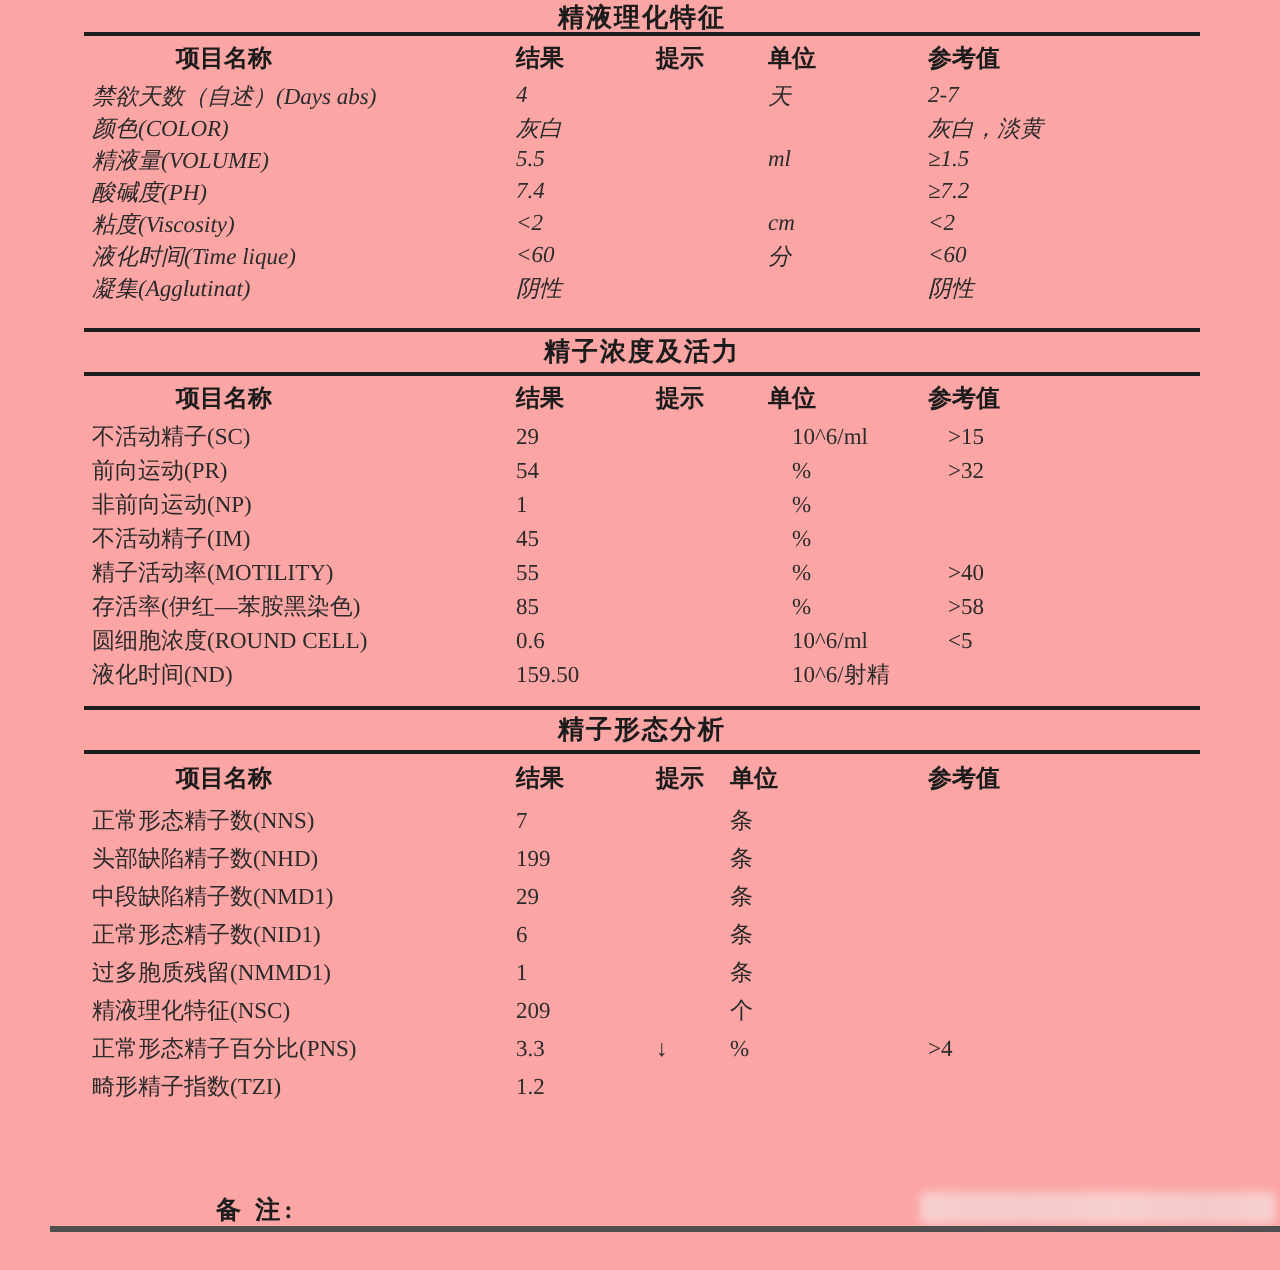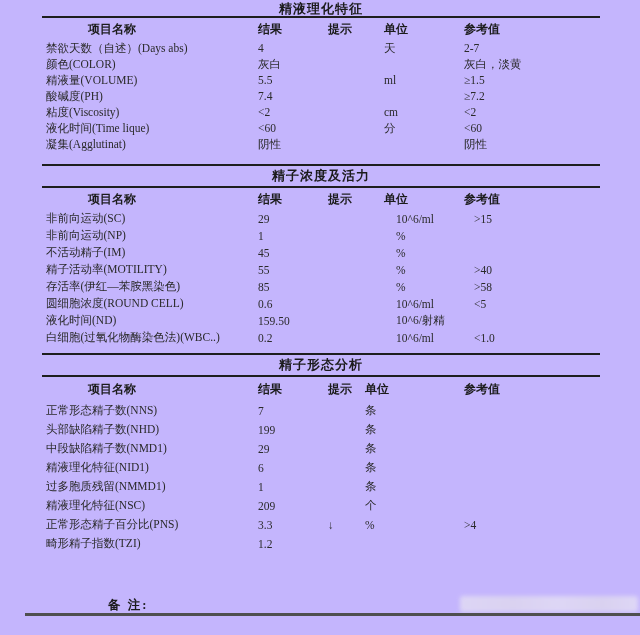--- a/index.html
+++ b/index.html
@@ -1,39 +1,39 @@
 <!DOCTYPE html>
 <html><head>
 <meta charset="utf-8">
 <style>
   html,body{margin:0;padding:0;background:#ffffff;}
   .page{
     position:relative;width:640px;height:635px;overflow:hidden;
-    background:#c4b5fd;color:#282828;
+    background:#fca5a5;color:#282828;
     font-family:"Liberation Serif","DejaVu Serif",serif;
   }
   .report{position:absolute;left:42px;top:0;width:558px;}
   .rule{height:0;border-top:2px solid #1e1e1e;}
   .sec-title{font-weight:bold;text-align:center;font-size:13px;letter-spacing:1px;color:#1c1c1c;}
   .sec-title.t0{margin-top:2px;height:14px;line-height:14px;}
   .sec-title.tm{height:20px;line-height:20px;}
   .gap1{height:12px;}
   .gap2{height:7px;}
   table{width:100%;border-collapse:collapse;table-layout:fixed;}
   th,td{padding:0;margin:0;text-align:left;white-space:nowrap;overflow:hidden;
         font-size:11.5px;font-weight:normal;vertical-align:middle;color:#2a2a2a;}
   th{font-weight:bold;font-size:12px;color:#1c1c1c;}
   th.c-name{padding-left:46px;}
   td.c-name{padding-left:4px;}
   th.c-result,td.c-result{padding-left:3px;}
   th.c-hint,td.c-hint{padding-left:3px;}
   th.c-unit,td.c-unit{padding-left:2px;}
   th.c-ref,td.c-ref{padding-left:4px;}
   
-  .sec0 th{height:22px;} .sec0 td{height:16px;}
+  .sec0 th{height:22px;} .sec0 td{height:16px;font-style:italic;}
   .sec1 th{height:22px;} .sec1 td{height:17px;}
   .sec2 th{height:24px;} .sec2 td{height:19px;}
   .sec0 col.w-name,.sec1 col.w-name,.sec2 col.w-name{width:213px;}
   .sec0 col.w-result,.sec1 col.w-result,.sec2 col.w-result{width:70px;}
   .sec0 col.w-hint,.sec1 col.w-hint{width:57px;}
   .sec0 col.w-unit,.sec1 col.w-unit{width:78px;}
   .sec2 col.w-hint{width:38px;}
   .sec2 col.w-unit{width:97px;}
   .sec0 col.w-ref,.sec1 col.w-ref,.sec2 col.w-ref{width:140px;}
   .sec1 td.c-unit{padding-left:14px;}
@@ -137,27 +137,34 @@
           <tr>
             <th class="c-name">项目名称</th>
             <th class="c-result">结果</th>
             <th class="c-hint">提示</th>
             <th class="c-unit">单位</th>
             <th class="c-ref">参考值</th>
           </tr>
         </thead>
         <tbody>
           <tr>
-            <td class="c-name">非前向运动(SC)</td>
+            <td class="c-name">不活动精子(SC)</td>
             <td class="c-result">29</td>
             <td class="c-hint"></td>
             <td class="c-unit">10^6/ml</td>
             <td class="c-ref">&gt;15</td>
           </tr>
           <tr>
+            <td class="c-name">前向运动(PR)</td>
+            <td class="c-result">54</td>
+            <td class="c-hint"></td>
+            <td class="c-unit">%</td>
+            <td class="c-ref">&gt;32</td>
+          </tr>
+          <tr>
             <td class="c-name">非前向运动(NP)</td>
             <td class="c-result">1</td>
             <td class="c-hint"></td>
             <td class="c-unit">%</td>
             <td class="c-ref"></td>
           </tr>
           <tr>
             <td class="c-name">不活动精子(IM)</td>
             <td class="c-result">45</td>
             <td class="c-hint"></td>
@@ -184,27 +191,20 @@
             <td class="c-hint"></td>
             <td class="c-unit">10^6/ml</td>
             <td class="c-ref">&lt;5</td>
           </tr>
           <tr>
             <td class="c-name">液化时间(ND)</td>
             <td class="c-result">159.50</td>
             <td class="c-hint"></td>
             <td class="c-unit">10^6/射精</td>
             <td class="c-ref"></td>
-          </tr>
-          <tr>
-            <td class="c-name">白细胞(过氧化物酶染色法)(WBC..)</td>
-            <td class="c-result">0.2</td>
-            <td class="c-hint"></td>
-            <td class="c-unit">10^6/ml</td>
-            <td class="c-ref">&lt;1.0</td>
           </tr>
         </tbody>
       </table>
       <div class="gap2"></div>
       <div class="rule"></div>
       <div class="sec-title tm">精子形态分析</div>
       <div class="rule"></div>
       <table class="sec2">
         <colgroup>
           <col class="w-name">
@@ -238,21 +238,21 @@
             <td class="c-ref"></td>
           </tr>
           <tr>
             <td class="c-name">中段缺陷精子数(NMD1)</td>
             <td class="c-result">29</td>
             <td class="c-hint"></td>
             <td class="c-unit">条</td>
             <td class="c-ref"></td>
           </tr>
           <tr>
-            <td class="c-name">精液理化特征(NID1)</td>
+            <td class="c-name">正常形态精子数(NID1)</td>
             <td class="c-result">6</td>
             <td class="c-hint"></td>
             <td class="c-unit">条</td>
             <td class="c-ref"></td>
           </tr>
           <tr>
             <td class="c-name">过多胞质残留(NMMD1)</td>
             <td class="c-result">1</td>
             <td class="c-hint"></td>
             <td class="c-unit">条</td>

